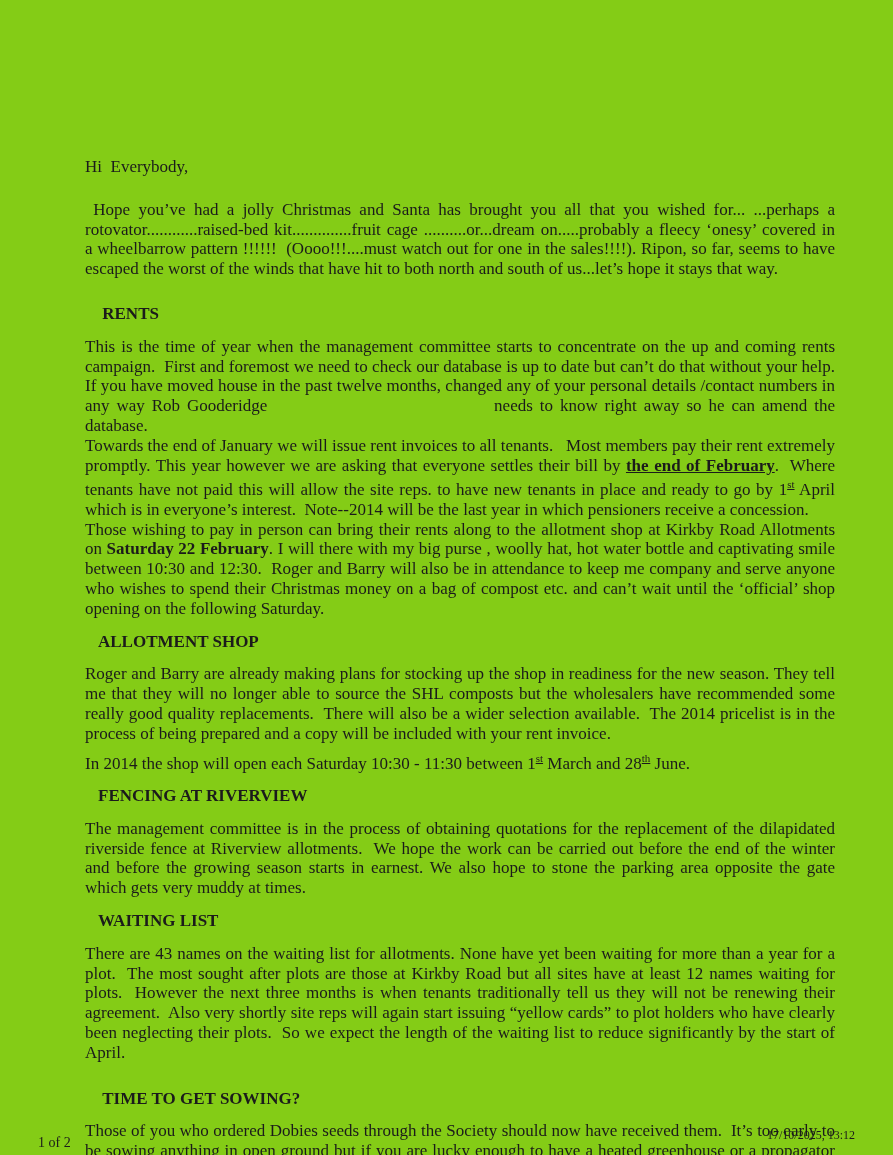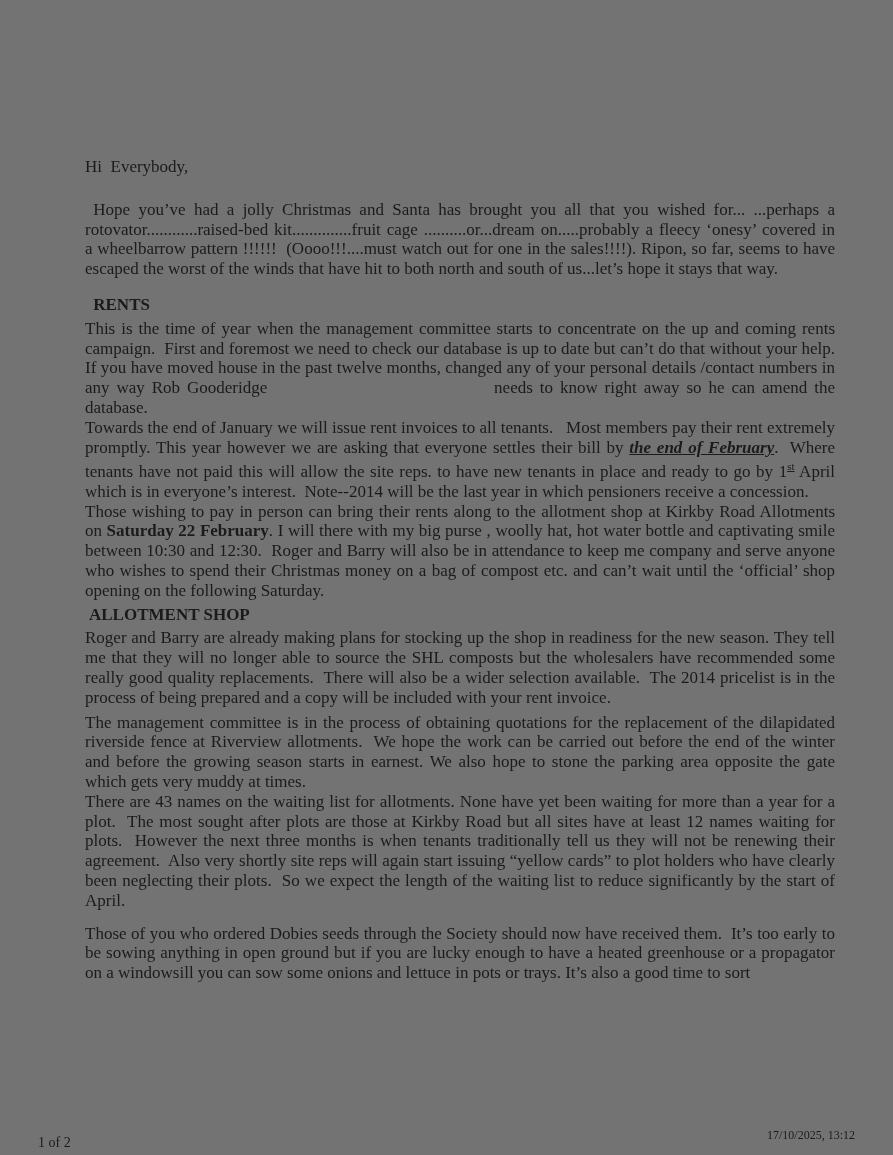--- a/index.html
+++ b/index.html
@@ -4,48 +4,48 @@
 <style>
   html, body {
     margin: 0;
     padding: 0;
     background: #ffffff;
   }
   .page {
     position: relative;
     width: 893px;
     height: 1155px;
-    background: #737373;
+    background: #84cc16;
     font-family: "Liberation Serif", serif;
     color: #1b1b1b;
     overflow: hidden;
   }
   .content {
     position: absolute;
     left: 85px;
     top: 157px;
     width: 750px;
   }
   .para {
     margin: 0;
     font-size: 17px;
     line-height: 19.8px;
     text-align: justify;
     white-space: pre-wrap;
   }
   .heading {
-    margin: 4px;
+    margin: 13px;
     font-size: 17px;
     line-height: 19.8px;
     font-weight: bold;
     white-space: pre-wrap;
   }
   .gap { width: 100%; }
   .seg-b { font-weight: bold; }
-  .seg-u { text-decoration: underline; font-style: italic; }
+  .seg-u { text-decoration: underline; }
   sup {
     font-size: 11px;
     vertical-align: super;
     text-decoration: underline;
   }
   .redaction-gap {
     display: inline-block;
     height: 1px;
   }
   .footer-left {
@@ -76,20 +76,24 @@
       <div class="gap" style="height: 23px;"></div>
       <p class="para"><span> Hope you’ve had a jolly Christmas and Santa has brought you all that you wished for... ...perhaps a rotovator............raised-bed kit..............fruit cage ..........or...dream on.....probably a fleecy ‘onesy’ covered in  a wheelbarrow pattern !!!!!!  (Oooo!!!....must watch out for one in the sales!!!!). Ripon, so far, seems to have escaped the worst of the winds that have hit to both north and south of us...let’s hope it stays that way.</span></p>
       <div class="gap" style="height: 12px;"></div>
       <div class="heading"><span> RENTS</span></div>
       <p class="para"><span>This is the time of year when the management committee starts to concentrate on the up and coming rents campaign.  First and foremost we need to check our database is up to date but can’t do that without your help.  If you have moved house in the past twelve months, changed any of your personal details /contact numbers in any way Rob Gooderidge </span><span class="redaction-gap" style="width: 213px;"></span><span> needs to know right away so he can amend the database.</span></p>
       <p class="para"><span>Towards the end of January we will issue rent invoices to all tenants.   Most members pay their rent extremely promptly. This year however we are asking that everyone settles their bill by </span><span class="seg-b seg-u">the end of February</span><span>.  Where tenants have not paid this will allow the site reps. to have new tenants in place and ready to go by 1</span><sup>st</sup><span> April which is in everyone’s interest.  Note--2014 will be the last year in which pensioners receive a concession.</span></p>
       <p class="para"><span>Those wishing to pay in person can bring their rents along to the allotment shop at Kirkby Road Allotments on </span><span class="seg-b">Saturday 22 February</span><span>. I will there with my big purse , woolly hat, hot water bottle and captivating smile between 10:30 and 12:30.  Roger and Barry will also be in attendance to keep me company and serve anyone who wishes to spend their Christmas money on a bag of compost etc. and can’t wait until the ‘official’ shop opening on the following Saturday.</span></p>
       <div class="heading"><span>ALLOTMENT SHOP</span></div>
       <p class="para"><span>Roger and Barry are already making plans for stocking up the shop in readiness for the new season. They tell me that they will no longer able to source the SHL composts but the wholesalers have recommended some really good quality replacements.  There will also be a wider selection available.  The 2014 pricelist is in the process of being prepared and a copy will be included with your rent invoice.</span></p>
       <div class="gap" style="height: 5px;"></div>
+      <p class="para"><span>In 2014 the shop will open each Saturday 10:30 - 11:30 between 1</span><sup>st</sup><span> March and 28</span><sup>th</sup><span> June.</span></p>
+      <div class="heading"><span>FENCING AT RIVERVIEW</span></div>
       <p class="para"><span>The management committee is in the process of obtaining quotations for the replacement of the dilapidated riverside fence at Riverview allotments.  We hope the work can be carried out before the end of the winter and before the growing season starts in earnest. We also hope to stone the parking area opposite the gate which gets very muddy at times.</span></p>
+      <div class="heading"><span>WAITING LIST</span></div>
       <p class="para"><span>There are 43 names on the waiting list for allotments. None have yet been waiting for more than a year for a plot.  The most sought after plots are those at Kirkby Road but all sites have at least 12 names waiting for plots.  However the next three months is when tenants traditionally tell us they will not be renewing their agreement.  Also very shortly site reps will again start issuing “yellow cards” to plot holders who have clearly been neglecting their plots.  So we expect the length of the waiting list to reduce significantly by the start of April.</span></p>
       <div class="gap" style="height: 13px;"></div>
+      <div class="heading"><span> TIME TO GET SOWING?</span></div>
       <p class="para"><span>Those of you who ordered Dobies seeds through the Society should now have received them.  It’s too early to be sowing anything in open ground but if you are lucky enough to have a heated greenhouse or a propagator on a windowsill you can sow some onions and lettuce in pots or trays. It’s also a good time to sort</span></p>
     </div>
   <div class="footer-left">1 of 2</div>
   <div class="footer-right">17/10/2025, 13:12</div>
 </div>
 
 </body></html>

